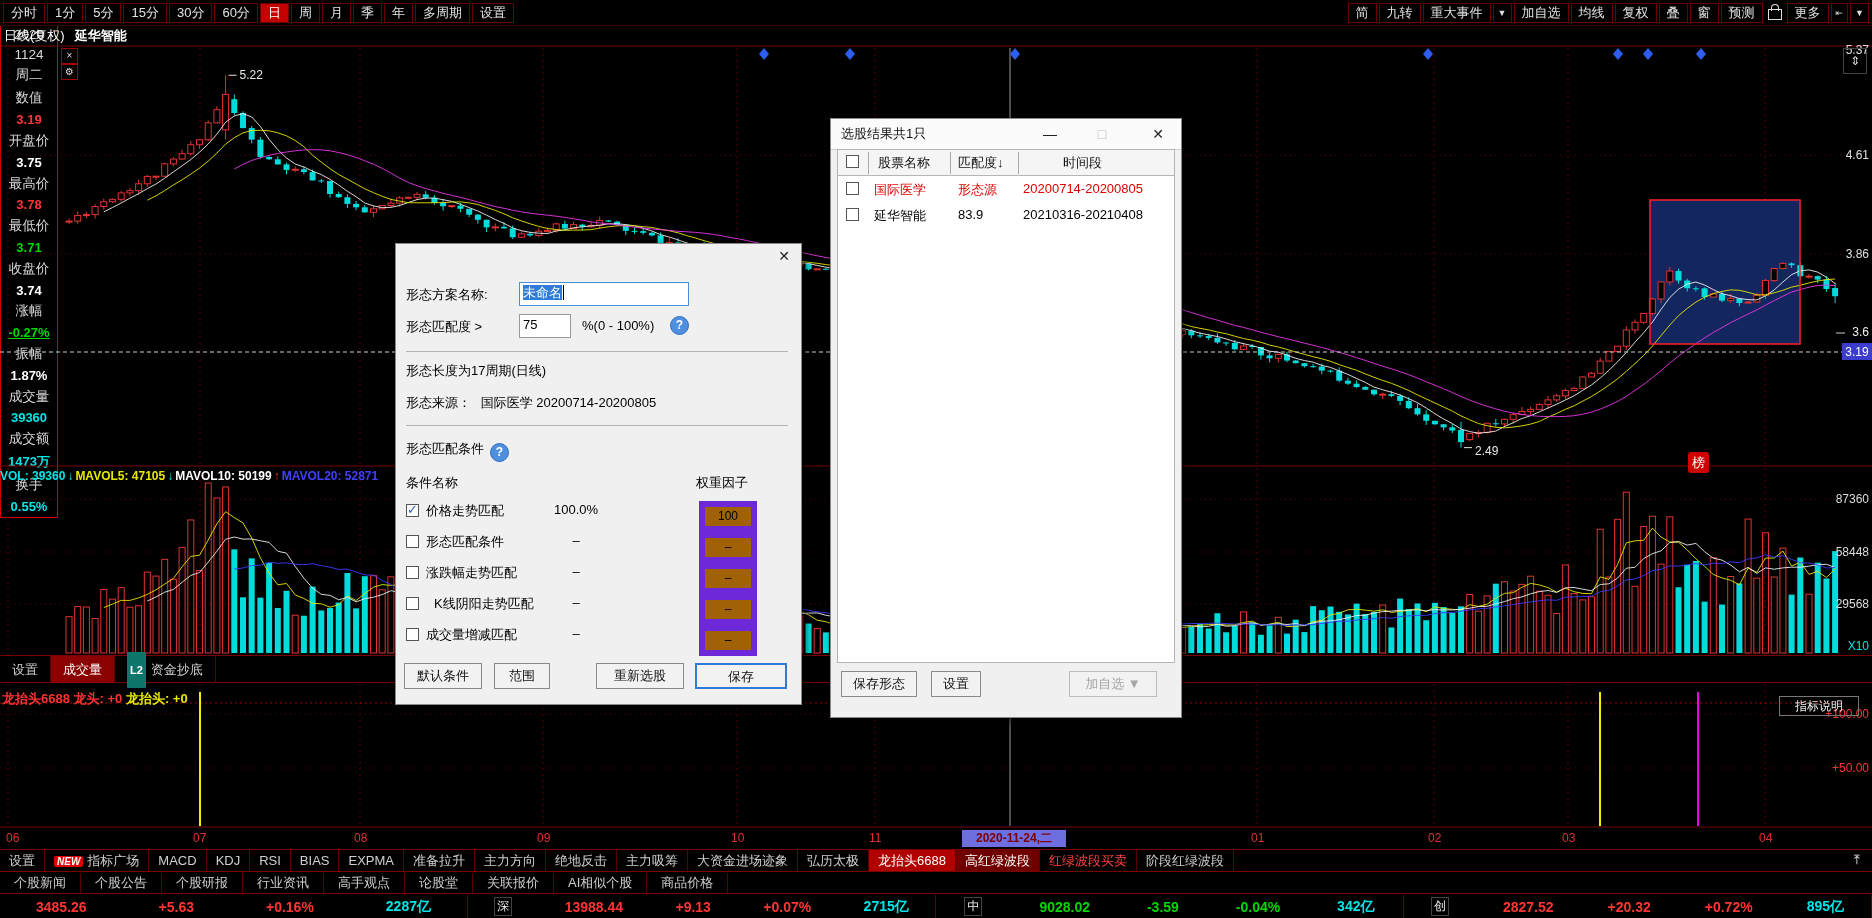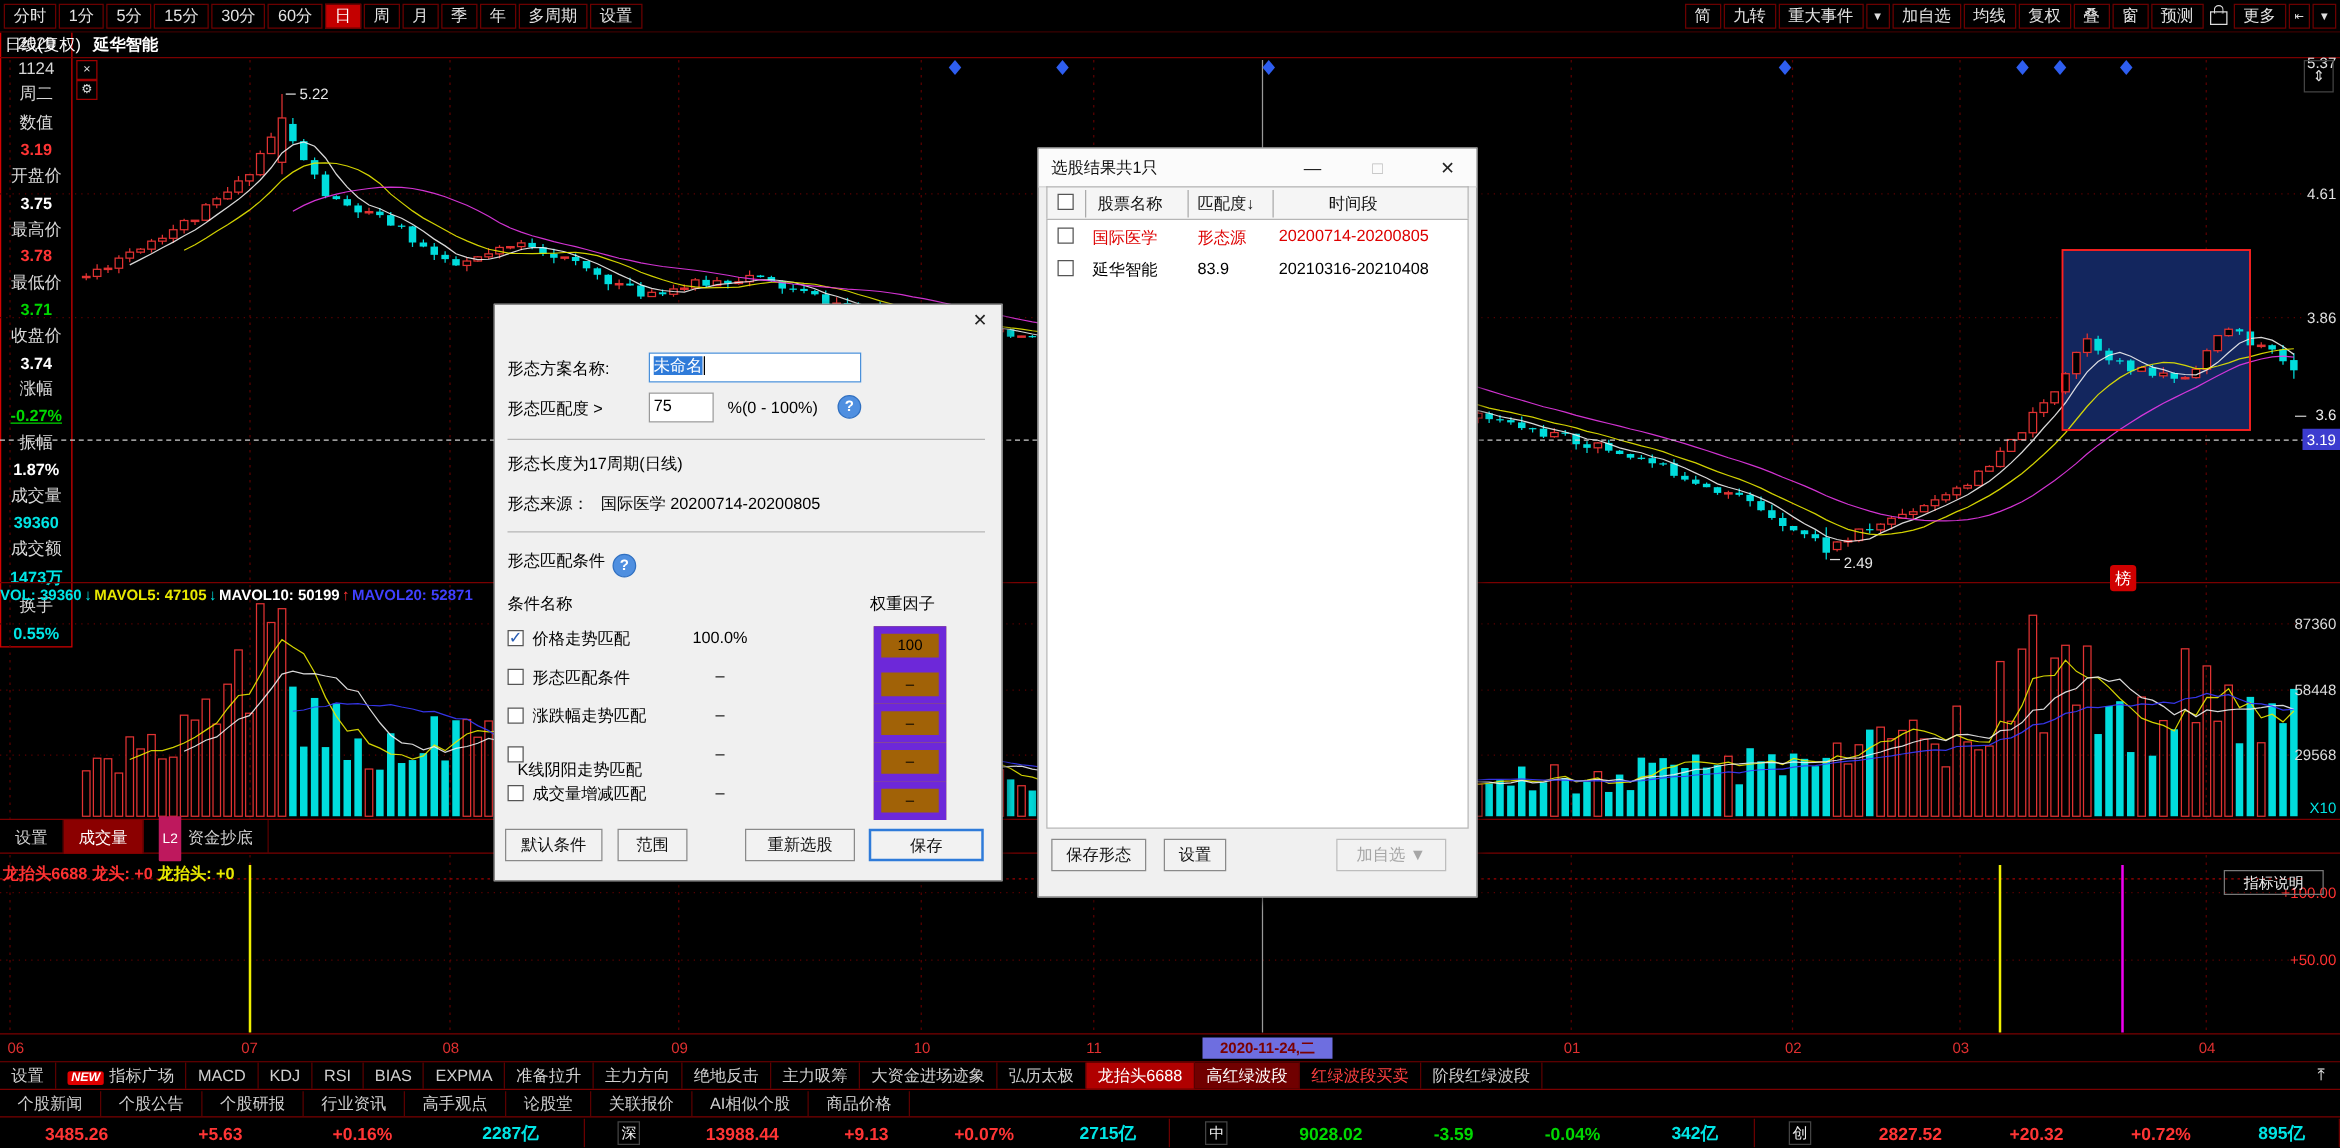--- a/index.html
+++ b/index.html
@@ -33,21 +33,21 @@
   #vol-header span{margin-right:2px}
   #rank-badge{left:1688px;top:452px;width:21px;height:21px;background:#d00000;color:#fff;border-radius:3px;text-align:center;line-height:21px;font-size:13px;z-index:2}
   #ind-header{left:2px;top:690px;height:18px;z-index:2;font-size:13px;font-weight:bold;white-space:nowrap}
   #ind-help{left:1779px;top:696px;width:78px;height:18px;border:1px solid #777;color:#eee;text-align:center;line-height:18px;font-size:12px;z-index:2}
   #pane-resize{left:1843px;top:48px;width:22px;height:24px;border:1px solid #444;color:#ddd;text-align:center;line-height:24px;font-size:12px;z-index:2}
 
   
   #tab-row{top:655px;height:28px;border-top:1px solid #7a0000;border-bottom:1px solid #7a0000;display:flex;align-items:center;z-index:2}
   #tab-row .tab{height:27px;line-height:27px;padding:0 12px;border-right:1px solid #5a0000;color:#cfcfcf;font-size:13px}
   #tab-row .tab.active{background:#8b0000;color:#fff}
-  .l2badge{background:#be185d;color:#fff;font-size:11px;font-weight:normal;padding:12px 3px;margin-right:5px;border-radius:1px}
+  .l2badge{background:#0f766e;color:#fff;font-size:11px;font-weight:bold;padding:12px 3px;margin-right:5px;border-radius:1px}
 
   
   #date-axis{top:828px;height:22px;border-bottom:1px solid #7a0000;z-index:2}
   #date-axis .tick{position:absolute;top:3px;color:#e03030;font-size:12px}
   #date-axis .hl{position:absolute;top:2px;height:17px;line-height:17px;background:#6e6ee0;color:#7a0000;font-weight:bold;font-size:12px;padding:0 4px;z-index:2}
 
   
   #indicator-tabs{top:850px;height:22px;border-bottom:1px solid #7a0000;display:flex;align-items:center;z-index:2}
   #indicator-tabs .itab{height:21px;line-height:21px;padding:0 9px;border-right:1px solid #5a0000;color:#cfcfcf;font-size:13px;white-space:nowrap}
   #indicator-tabs .itab.active{background:#b00000;color:#fff}
@@ -958,21 +958,21 @@
         <span class="wt" style="top: 288px;">–</span>
       </div>
       <div>
         <span class="cb" style="left: 10px; top: 322px;"></span>
         <span class="abs" style="left: 30px; top: 320px;">涨跌幅走势匹配</span>
         <span class="abs" style="left: 150px; top: 320px; width: 60px; text-align: center;">–</span>
         <span class="wt" style="top: 319px;">–</span>
       </div>
       <div>
         <span class="cb" style="left: 10px; top: 353px;"></span>
-        <span class="abs" style="left: 18px; top: 351px; margin-top: 12px;">K线阴阳走势匹配</span>
+        <span class="abs" style="left: 38px; top: 351px;">K线阴阳走势匹配</span>
         <span class="abs" style="left: 150px; top: 351px; width: 60px; text-align: center;">–</span>
         <span class="wt" style="top: 350px;">–</span>
       </div>
       <div>
         <span class="cb" style="left: 10px; top: 384px;"></span>
         <span class="abs" style="left: 30px; top: 382px;">成交量增减匹配</span>
         <span class="abs" style="left: 150px; top: 382px; width: 60px; text-align: center;">–</span>
         <span class="wt" style="top: 381px;">–</span>
       </div>
     </div>

